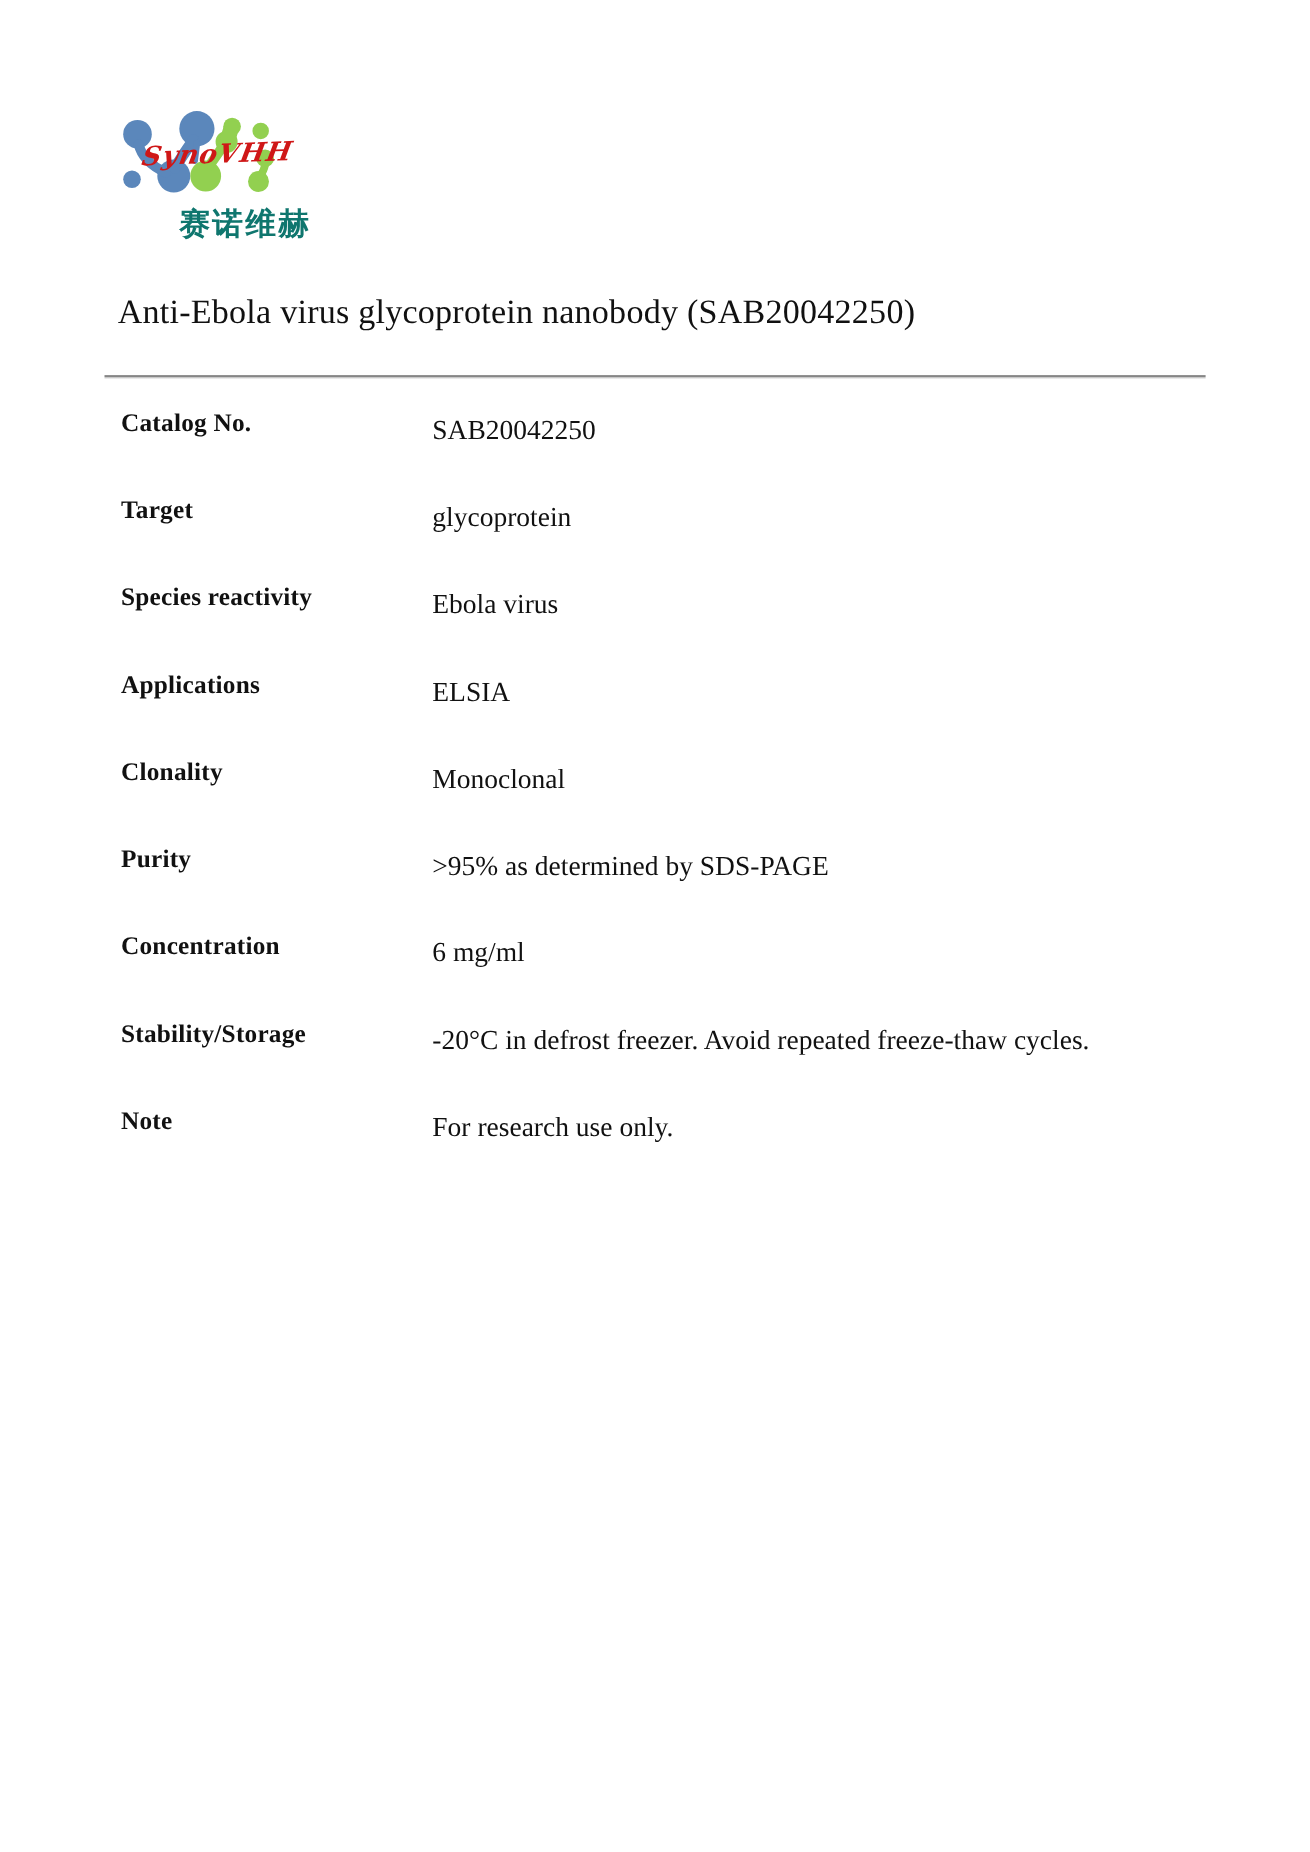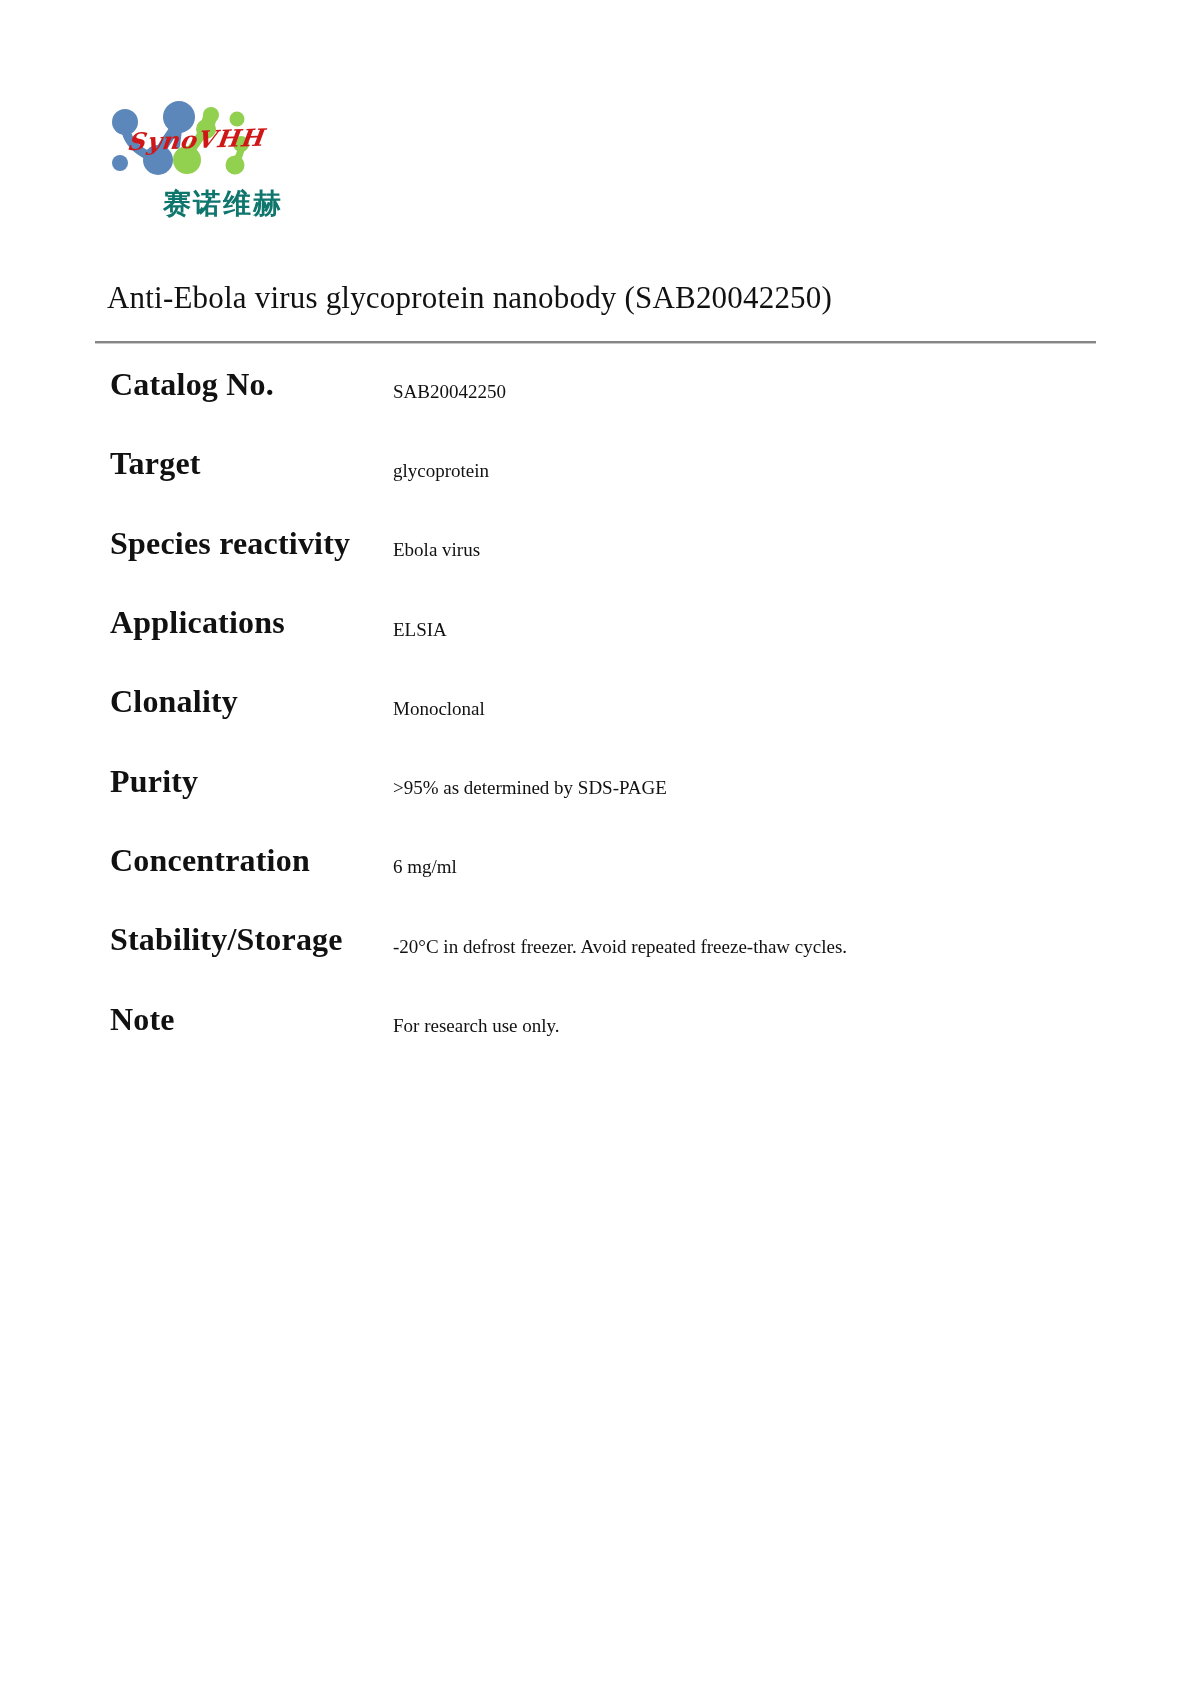--- a/index.html
+++ b/index.html
@@ -51,21 +51,21 @@
     font-size: 28px;
     letter-spacing: 2px;
     color: #0f766e;
     white-space: nowrap;
     margin-left: 36px;
   }
   
   .title {
     position: absolute;
     left: 107px;
-    top: 280px;
+    top: 266px;
     width: 990px;
     font-size: 31px;
     font-weight: normal;
     letter-spacing: 0.2px;
     white-space: nowrap;
   }
   
   .rule {
     position: absolute;
     left: 95px;
@@ -83,26 +83,26 @@
   }
   .spec-row {
     height: 79.3px;
     display: flex;
     align-items: center;
   }
   .spec-label {
     width: 283px;
     flex: 0 0 283px;
     font-weight: bold;
-    font-size: 32px;
+    font-size: 23px;
     letter-spacing: 0.2px;
   }
   .spec-value {
     flex: 1;
-    font-size: 19px;
+    font-size: 25px;
     white-space: nowrap;
     margin-top: 14px;
   }
 </style>
 </head>
 <body>
 
 <div class="page">
 
   <div class="logo">

